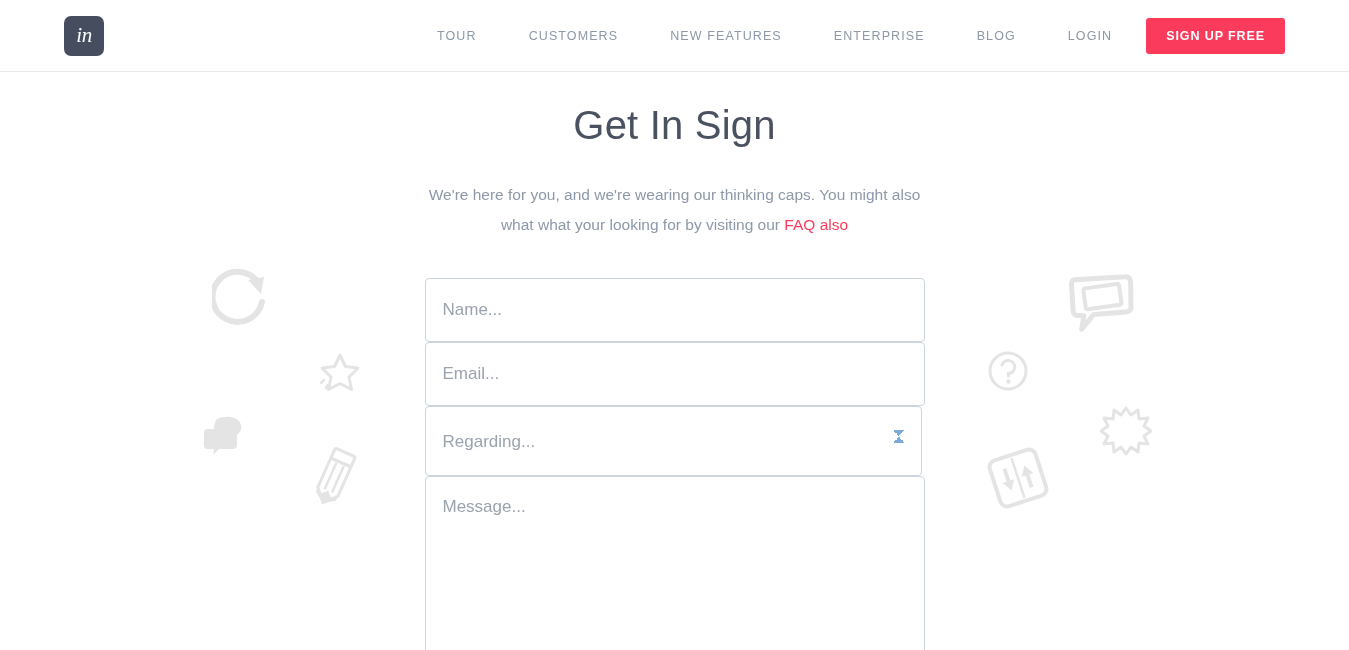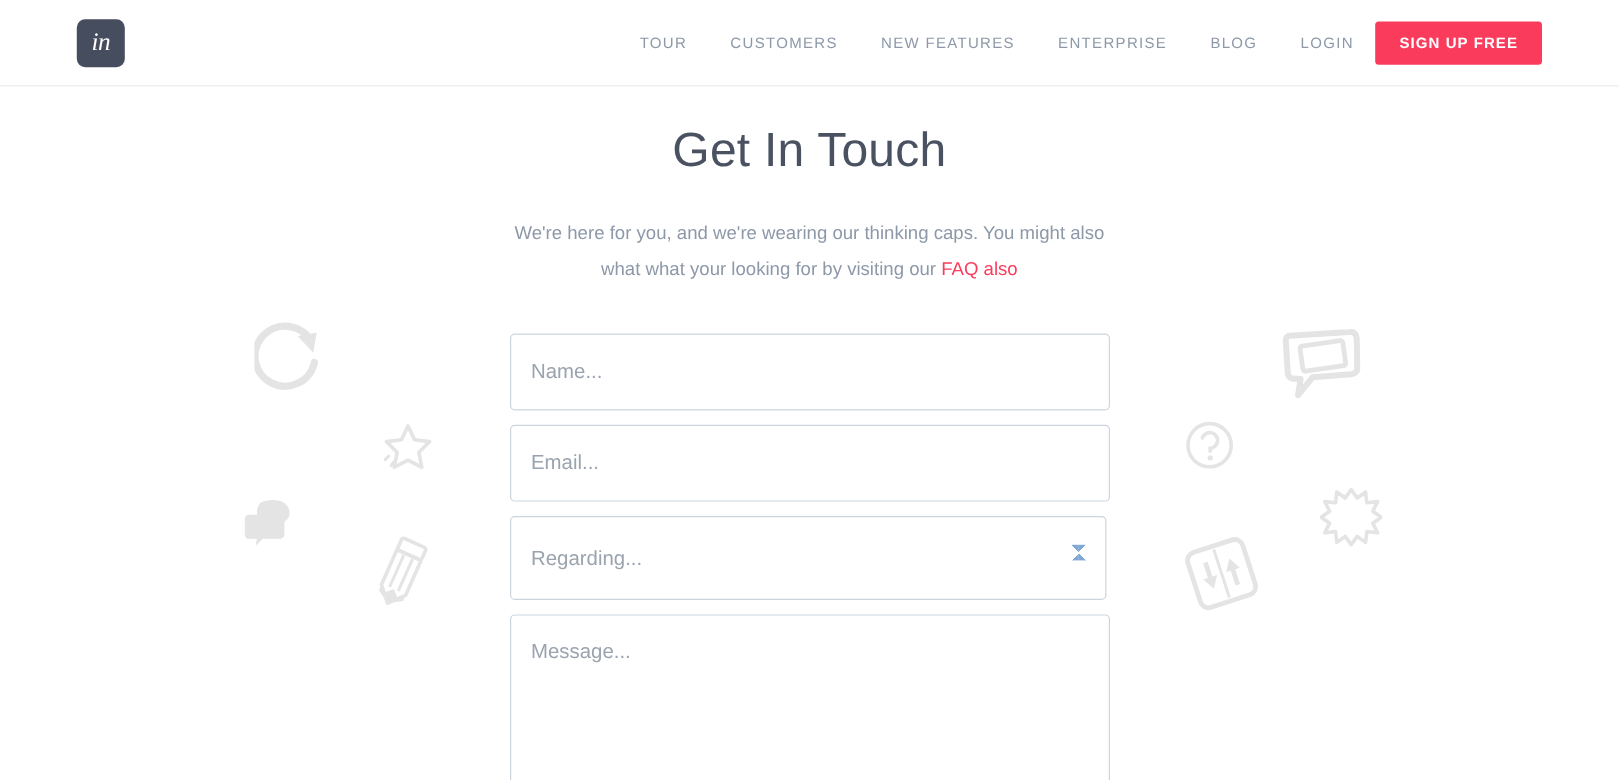--- a/index.html
+++ b/index.html
@@ -46,21 +46,21 @@
     letter-spacing: -0.5px;
     padding-bottom: 2px;
   }
   .nav {
     position: absolute;
     right: 64px;
     top: 0;
     height: 72px;
     display: flex;
     align-items: center;
-    gap: 0;
+    gap: 16px;
   }
   .nav-link {
     color: #8d98a8;
     font-size: 12.5px;
     letter-spacing: 1.1px;
     text-transform: uppercase;
     text-decoration: none;
     padding: 0 18px;
     white-space: nowrap;
     cursor: pointer;
@@ -133,21 +133,21 @@
     width: 500px;
     margin: 0 auto;
     padding-top: 38px;
     text-align: left;
   }
   .field {
     display: block;
     width: 500px;
     height: 64px;
     padding: 0 17px;
-    margin-bottom: 12px;
+    margin-bottom: 0;
     border: 1px solid #ccd5de;
     border-radius: 4px;
     background: #ffffff;
     font-family: "Liberation Sans", sans-serif;
     font-size: 17px;
     color: #525c6b;
     outline: none;
   }
   .field::placeholder { color: #9aa3ae; }
   select.field {
@@ -251,21 +251,21 @@
         <line x1="34" y1="11" x2="34" y2="53" stroke="#e4e4e4" stroke-width="2.5"></line>
         <path d="M22 19 L26 19 L26 32 L30 32 L24 42 L18 32 L22 32 Z" fill="#e4e4e4"></path>
         <path d="M42 45 L46 45 L46 32 L50 32 L44 22 L38 32 L42 32 Z" fill="#e4e4e4"></path>
       </g>
     </svg>
 
   </div>
 
   <div class="content">
 
-    <h1 class="page-title">Get In Touch</h1>
+    <h1 class="page-title">Get In Sign</h1>
 
     <p class="intro">
       <span>We're here for you, and we're wearing our thinking caps. You might also what what your looking for by visiting our </span><a class="intro-link" href="#">FAQ also</a>
     </p>
 
     <form class="form">
 
       <input class="field" type="text" placeholder="Name..." style="">
 
       <input class="field" type="email" placeholder="Email..." style="">

